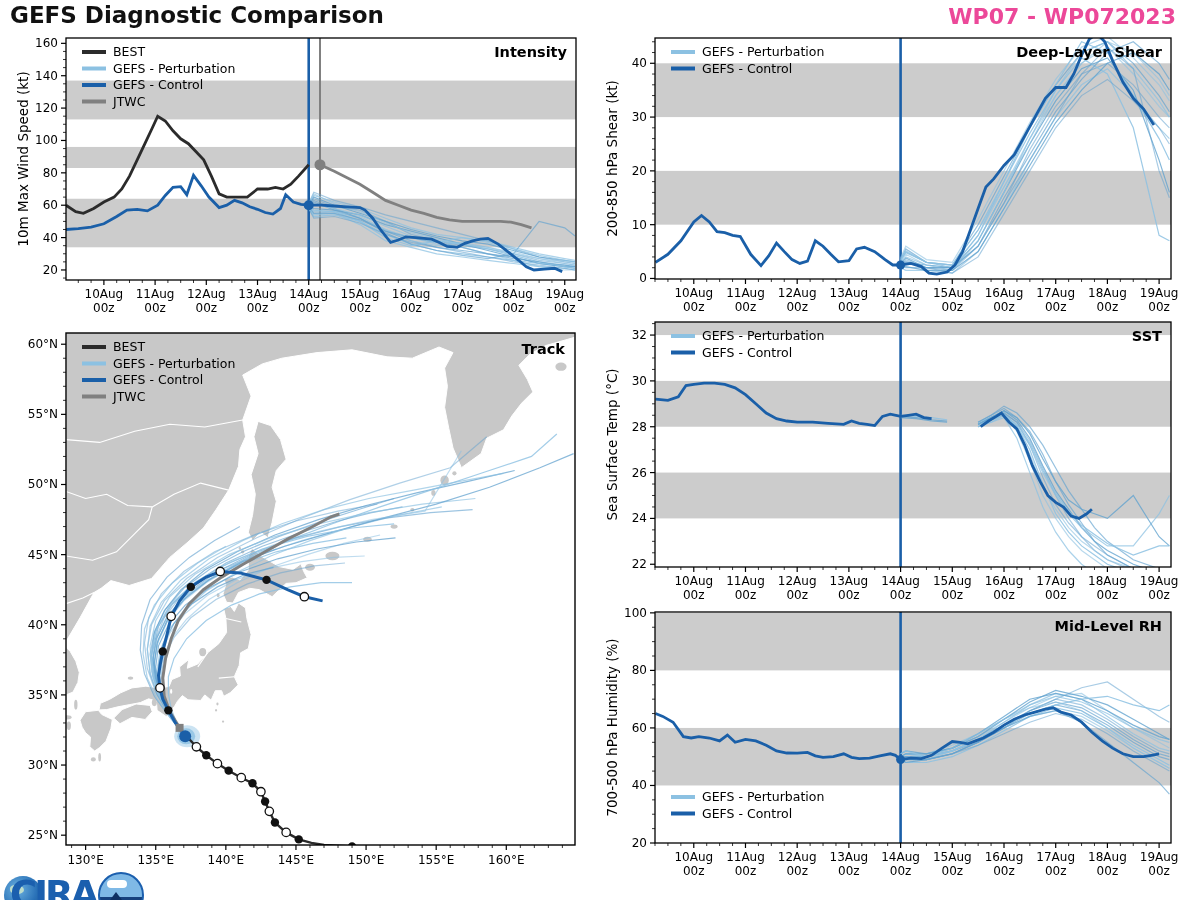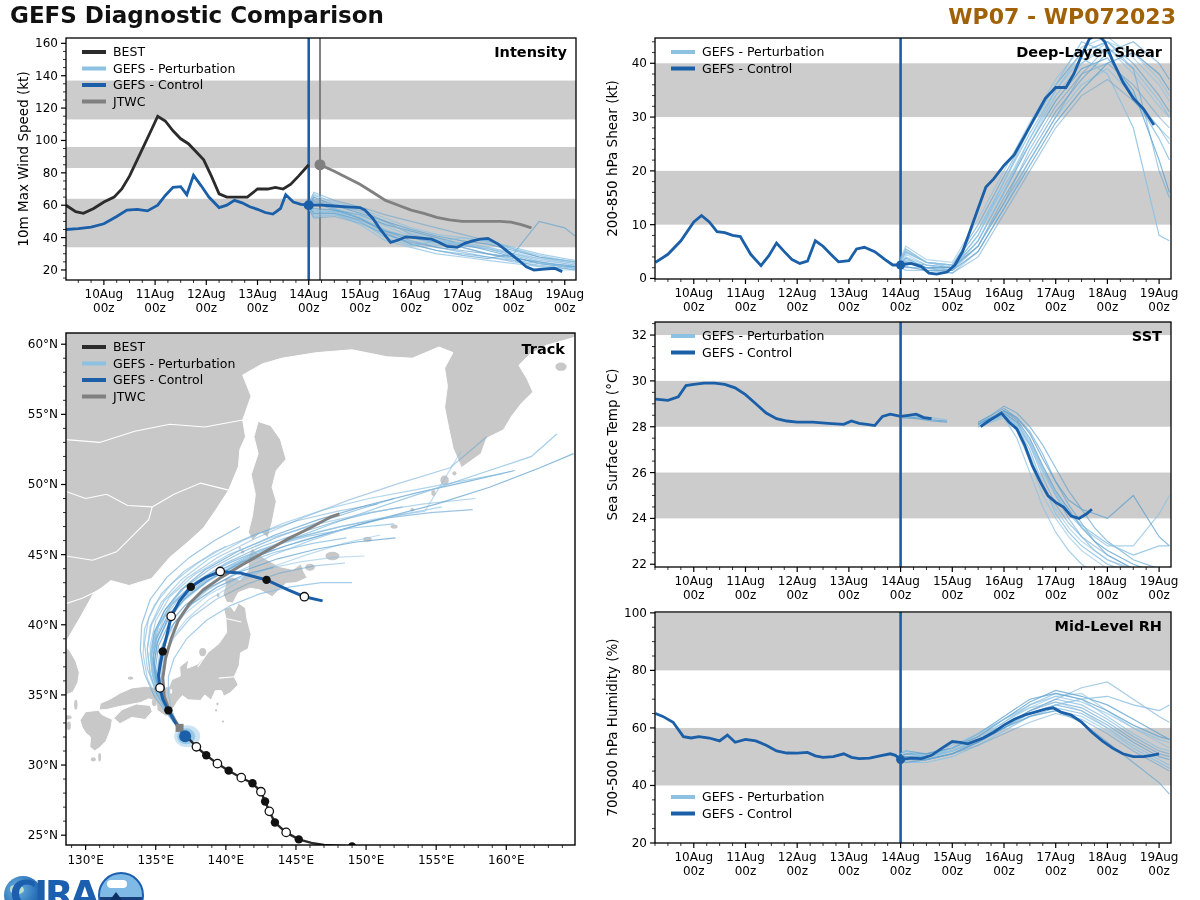--- a/index.html
+++ b/index.html
@@ -1,21 +1,21 @@
 <!DOCTYPE html>
 <html><head>
 <meta charset="utf-8">
 <style>
   html,body{margin:0;padding:0;background:#fff;}
   #page{position:relative;width:1200px;height:900px;background:#fff;overflow:hidden;
         font-family:"DejaVu Sans",sans-serif;text-decoration:underline;}
   #fig{position:absolute;left:0;top:0;}
   #fig text{font-family:"DejaVu Sans",sans-serif;fill:#000;}
   .hdr-left{position:absolute;left:10px;top:2px;font-size:23px;font-weight:bold;color:#111;}
-  .hdr-right{position:absolute;right:24px;top:4px;font-size:22px;font-weight:bold;color:#a16207;}
+  .hdr-right{position:absolute;right:24px;top:4px;font-size:22px;font-weight:bold;color:#ec4899;}
   #logo{position:absolute;left:4px;top:872px;width:200px;height:46px;display:flex;align-items:center;}
   #logo .cira-wrap{position:relative;height:44px;display:flex;align-items:center;}
   .cira-globe{position:absolute;left:0;top:3px;width:38px;height:38px;border-radius:50%;
       background:radial-gradient(circle at 35% 35%, #6db2e0 0%, #2a72b8 55%, #174a8c 100%);}
   .cira-globe:after{content:"";position:absolute;left:6px;top:9px;width:14px;height:9px;
       background:#cfe7c9;border-radius:40% 60% 50% 50%;opacity:.85;}
   .cira-text{position:relative;font-size:37px;font-weight:bold;color:#1b5fae;letter-spacing:-3px;
       margin-left:6px;line-height:40px;}
   .rammb-badge{position:relative;width:42px;height:42px;border-radius:50%;margin-left:2px;
       background:linear-gradient(#7fb9e6 0 55%, #16417e 55% 100%);border:2px solid #1b5fae;

